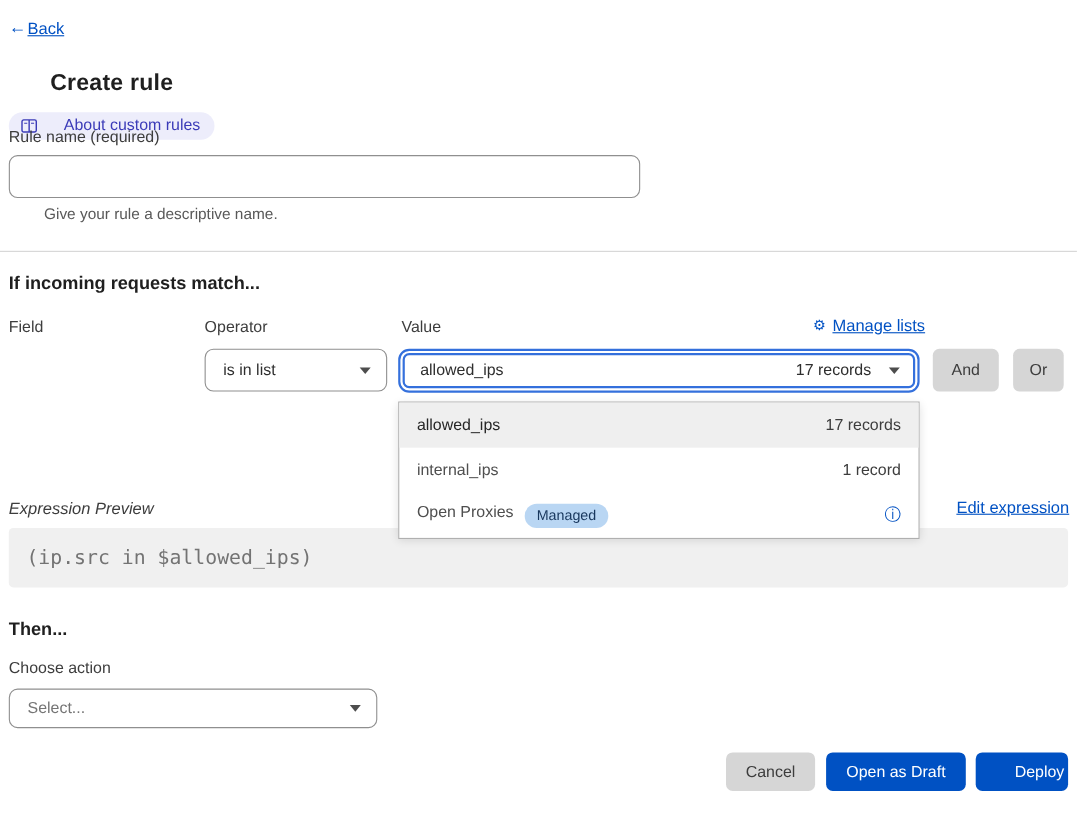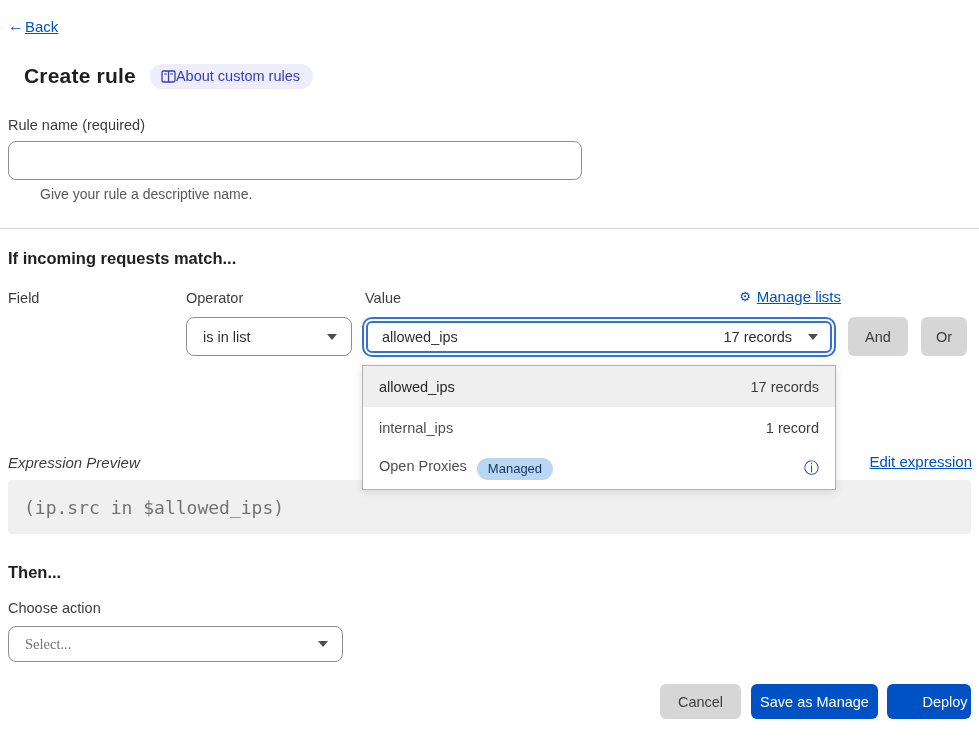--- a/index.html
+++ b/index.html
@@ -19,24 +19,24 @@
     left: 8px; top: 17px;
     font-size: 15px;
     color: #0051c3;
     cursor: pointer;
     display: flex; align-items: center; gap: 1px;
   }
   .back-link .arrow { font-size: 16px; text-decoration: none; }
   .back-link .txt { text-decoration: underline; }
 
   
-  .title-row { left: 24px; top: 64px; display: flex; gap: 14px; }
+  .title-row { left: 8px; top: 64px; display: flex; align-items: center; gap: 14px; flex-direction: column; }
   .page-title { font-size: 21px; font-weight: 700; color: #1f1f1f; letter-spacing: 0.2px; }
   .about-badge {
-    display: inline-flex; align-items: center; gap: 0;
+    display: inline-flex; align-items: center; gap: 24px;
     background: #ededfb; color: #3b3bb8;
     font-size: 14.5px;
     padding: 4px 13px 5px 11px;
     border-radius: 14px;
     cursor: pointer;
   }
 
   
   .field-label { font-size: 14.5px; color: #3d3d3d; }
   .helper-text { font-size: 14px; color: #595959; }
@@ -141,21 +141,21 @@
     padding-left: 16px;
     z-index: 1;
   }
   .expr-code {
     font-family: "DejaVu Sans Mono", monospace;
     font-size: 18px; color: #737373;
   }
 
   .divider { left: 0; top: 228px; width: 979px; height: 1px; background: #d4d4d4; }
 
-  .action-select { left: 8px; top: 626px; width: 335px; height: 36px; color: #757575; font-family: Liberation Serif, serif; }
+  .action-select { left: 8px; top: 626px; width: 335px; height: 36px; color: #757575; }
 </style>
 </head>
 <body>
 
 <div class="page">
 
   <div class="abs back-link">
     <span class="arrow">←</span>
       <span class="txt">Back</span>
   </div>
@@ -232,16 +232,16 @@
   </div>
 
   <div class="abs section-heading" style="left:8px; top:563px;">Then...</div>
   <div class="abs field-label" style="left:8px; top:600px;">Choose action</div>
   <div class="abs select-box action-select">
     <span>Select...</span>
     <span class="chevron"></span>
   </div>
 
   <button class="abs gray-btn" style="left:660px; top:684px; width:81px; height:35px;">Cancel</button>
-  <button class="abs blue-btn" style="left:751px; top:684px; width:127px; height:35px;">Save as Manage</button>
+  <button class="abs blue-btn" style="left:751px; top:684px; width:127px; height:35px;">Open as Draft</button>
   <button class="abs blue-btn" style="left:887px; top:684px; width:84px; height:35px;padding-left:32px;">Deploy</button>
 
 </div>
 
 </body></html>

